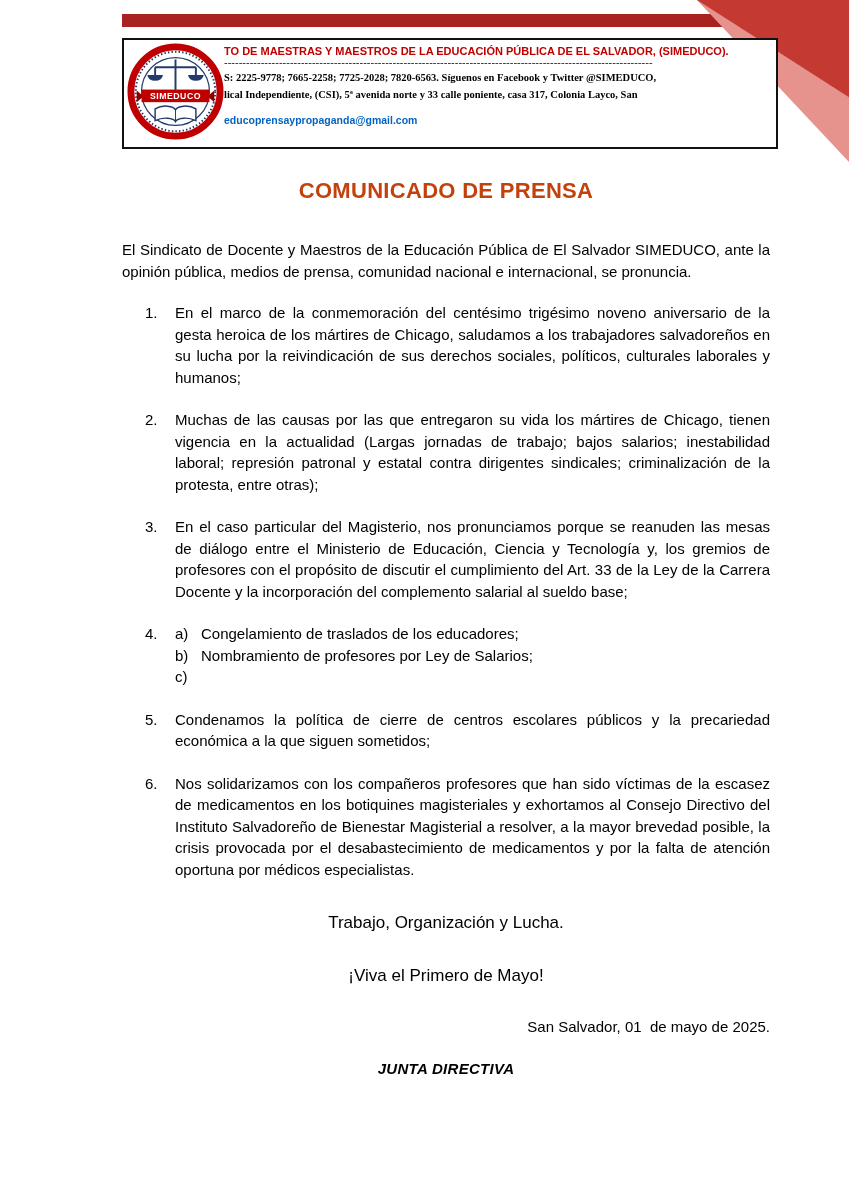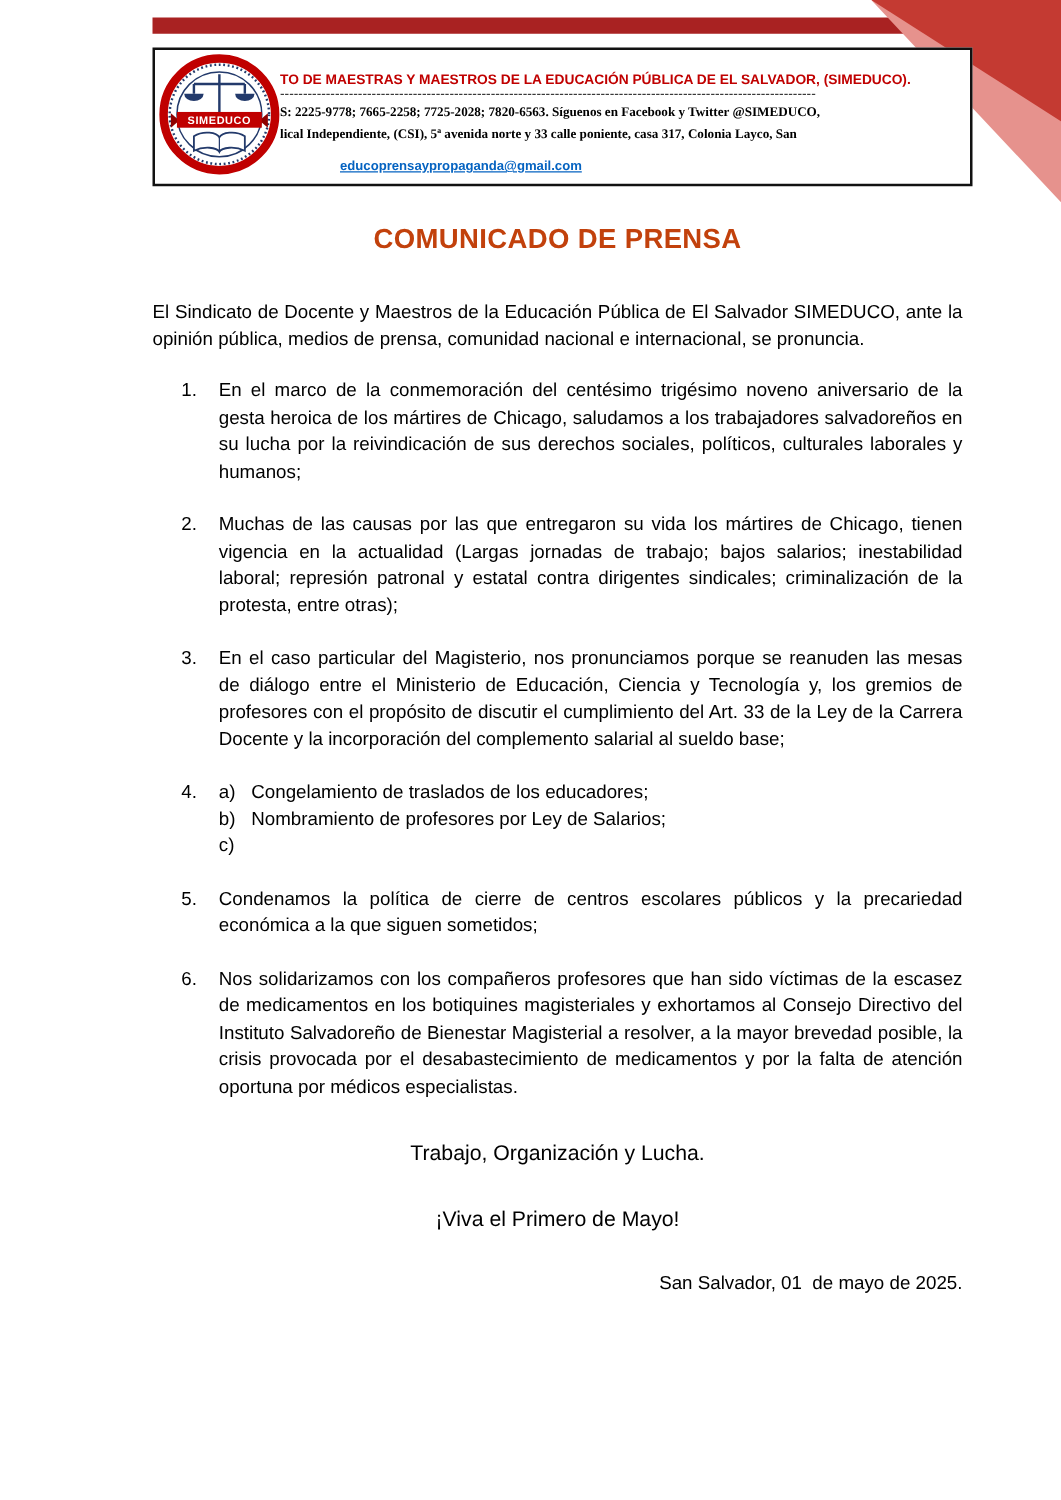--- a/index.html
+++ b/index.html
@@ -37,28 +37,28 @@
     position: absolute;
     left: 122px; top: 38px;
     width: 652px; height: 107px;
     border: 2px solid #111;
     background: #fff;
   }
   .logo {
     position: absolute; left: 3px; top: 3px;
     width: 97px; height: 97px;
   }
-  .lh-text { position: absolute; left: 100px; top: 17px; right: 6px; }
+  .lh-text { position: absolute; left: 100px; top: 4px; right: 6px; }
   .lh-title   { color: #C00000; font-weight: bold; font-size: 11px; line-height: 14px; }
   .lh-divider { font-size: 11px; line-height: 9px; height: 11px; overflow: hidden; white-space: nowrap; color: #222; }
   .lh-line    { font-weight: bold; font-size: 10.5px; line-height: 17px; font-family: Liberation Serif, serif; }
   .lh-email   {
     display: inline-block; margin-top: 11px;
     color: #0563C1; font-weight: bold; font-size: 10.5px;
-    text-decoration: underline; cursor: pointer; margin-left: 48px;
+    cursor: pointer;
   }
 
   
   .content { position: absolute; left: 122px; top: 178px; width: 648px; }
   .doc-title {
     margin: 0; text-align: center;
     color: #c2410c; font-size: 22px; font-weight: bold; letter-spacing: 0.3px;
   }
   .intro { margin: 35px 0 0 0; font-size: 15px; line-height: 21.5px; text-align: justify; }
 
@@ -169,16 +169,17 @@
       <div class="list-item">
         <span class="num">6.</span>
         <div class="item-body">Nos solidarizamos con los compañeros profesores que han sido víctimas de la escasez de medicamentos en los botiquines magisteriales y exhortamos al Consejo Directivo del Instituto Salvadoreño de Bienestar Magisterial a resolver, a la mayor brevedad posible, la crisis provocada por el desabastecimiento de medicamentos y por la falta de atención oportuna por médicos especialistas.</div>
       </div>
 
     </div>
 
     <p class="slogan">Trabajo, Organización y Lucha.</p>
     <p class="slogan">¡Viva el Primero de Mayo!</p>
     <p class="dateline">San Salvador, 01  de mayo de 2025.</p>
+    <p class="signature">JUNTA DIRECTIVA</p>
 
   </div>
 
 </div>
 
 </body></html>

